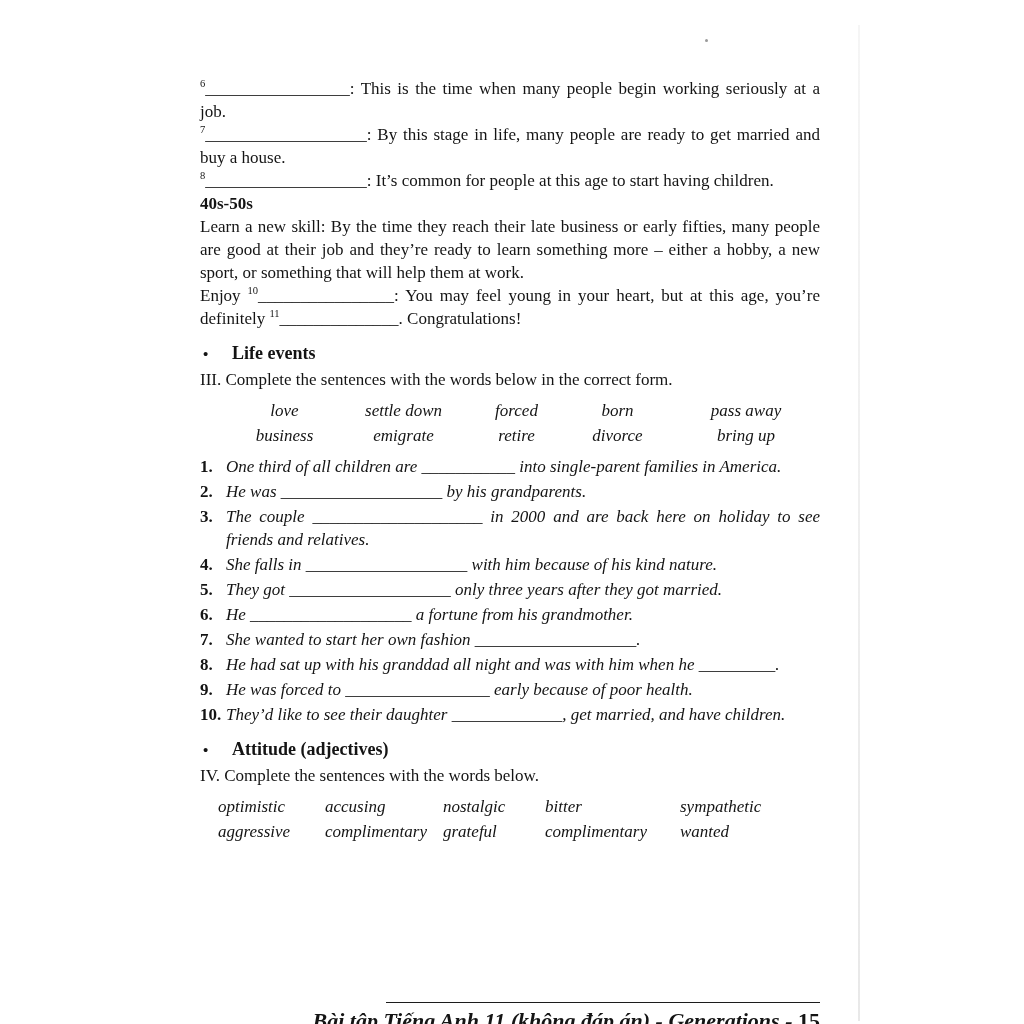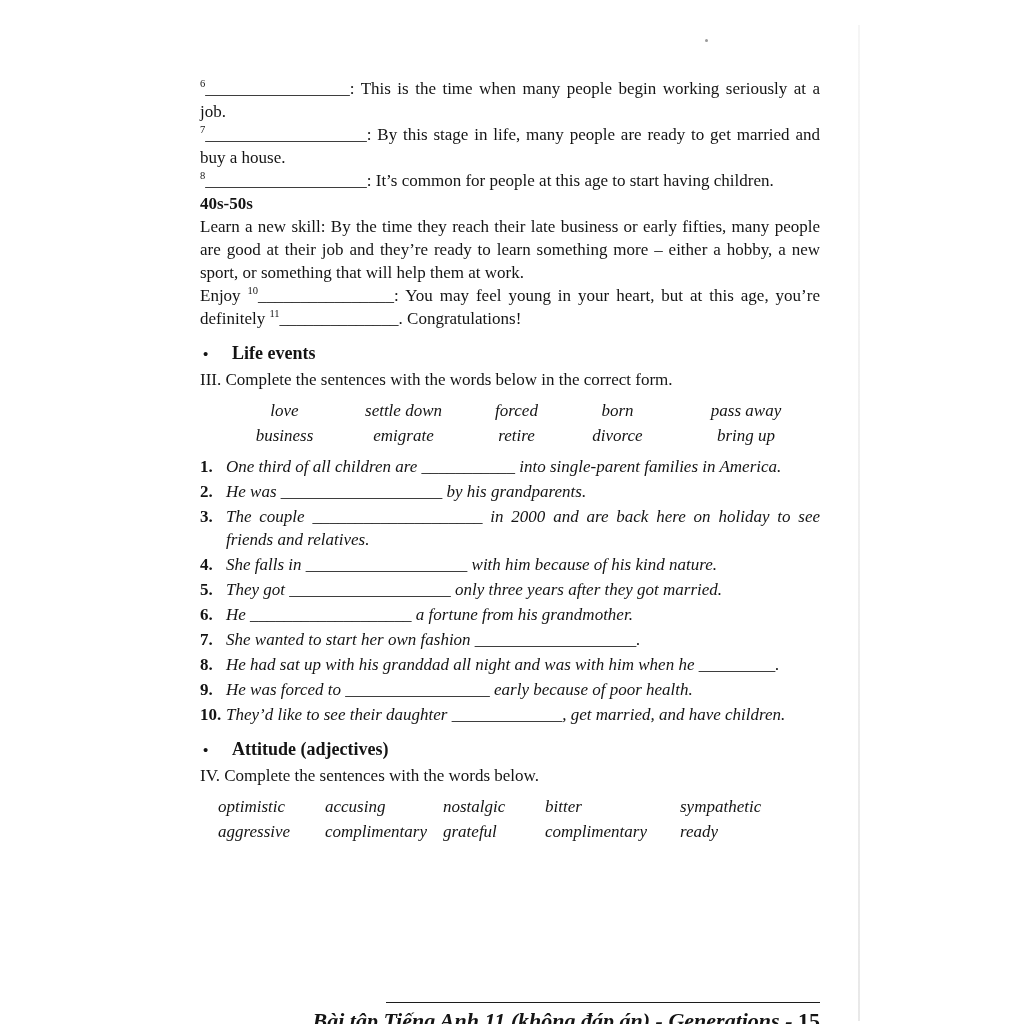--- a/index.html
+++ b/index.html
@@ -143,21 +143,21 @@
     <div class="word-bank wb2">
       <span class="wb-cell">optimistic</span>
       <span class="wb-cell">accusing</span>
       <span class="wb-cell">nostalgic</span>
       <span class="wb-cell">bitter</span>
       <span class="wb-cell">sympathetic</span>
       <span class="wb-cell">aggressive</span>
       <span class="wb-cell">complimentary</span>
       <span class="wb-cell">grateful</span>
       <span class="wb-cell">complimentary</span>
-      <span class="wb-cell">ready</span>
+      <span class="wb-cell">wanted</span>
     </div>
 
   </div>
 
   <div class="footer-rule"></div>
   <div class="footer">
     <span>Bài tập Tiếng Anh 11 (không đáp án) - Generations - </span><span class="footer-page">15</span>
   </div>
 </div>
 

